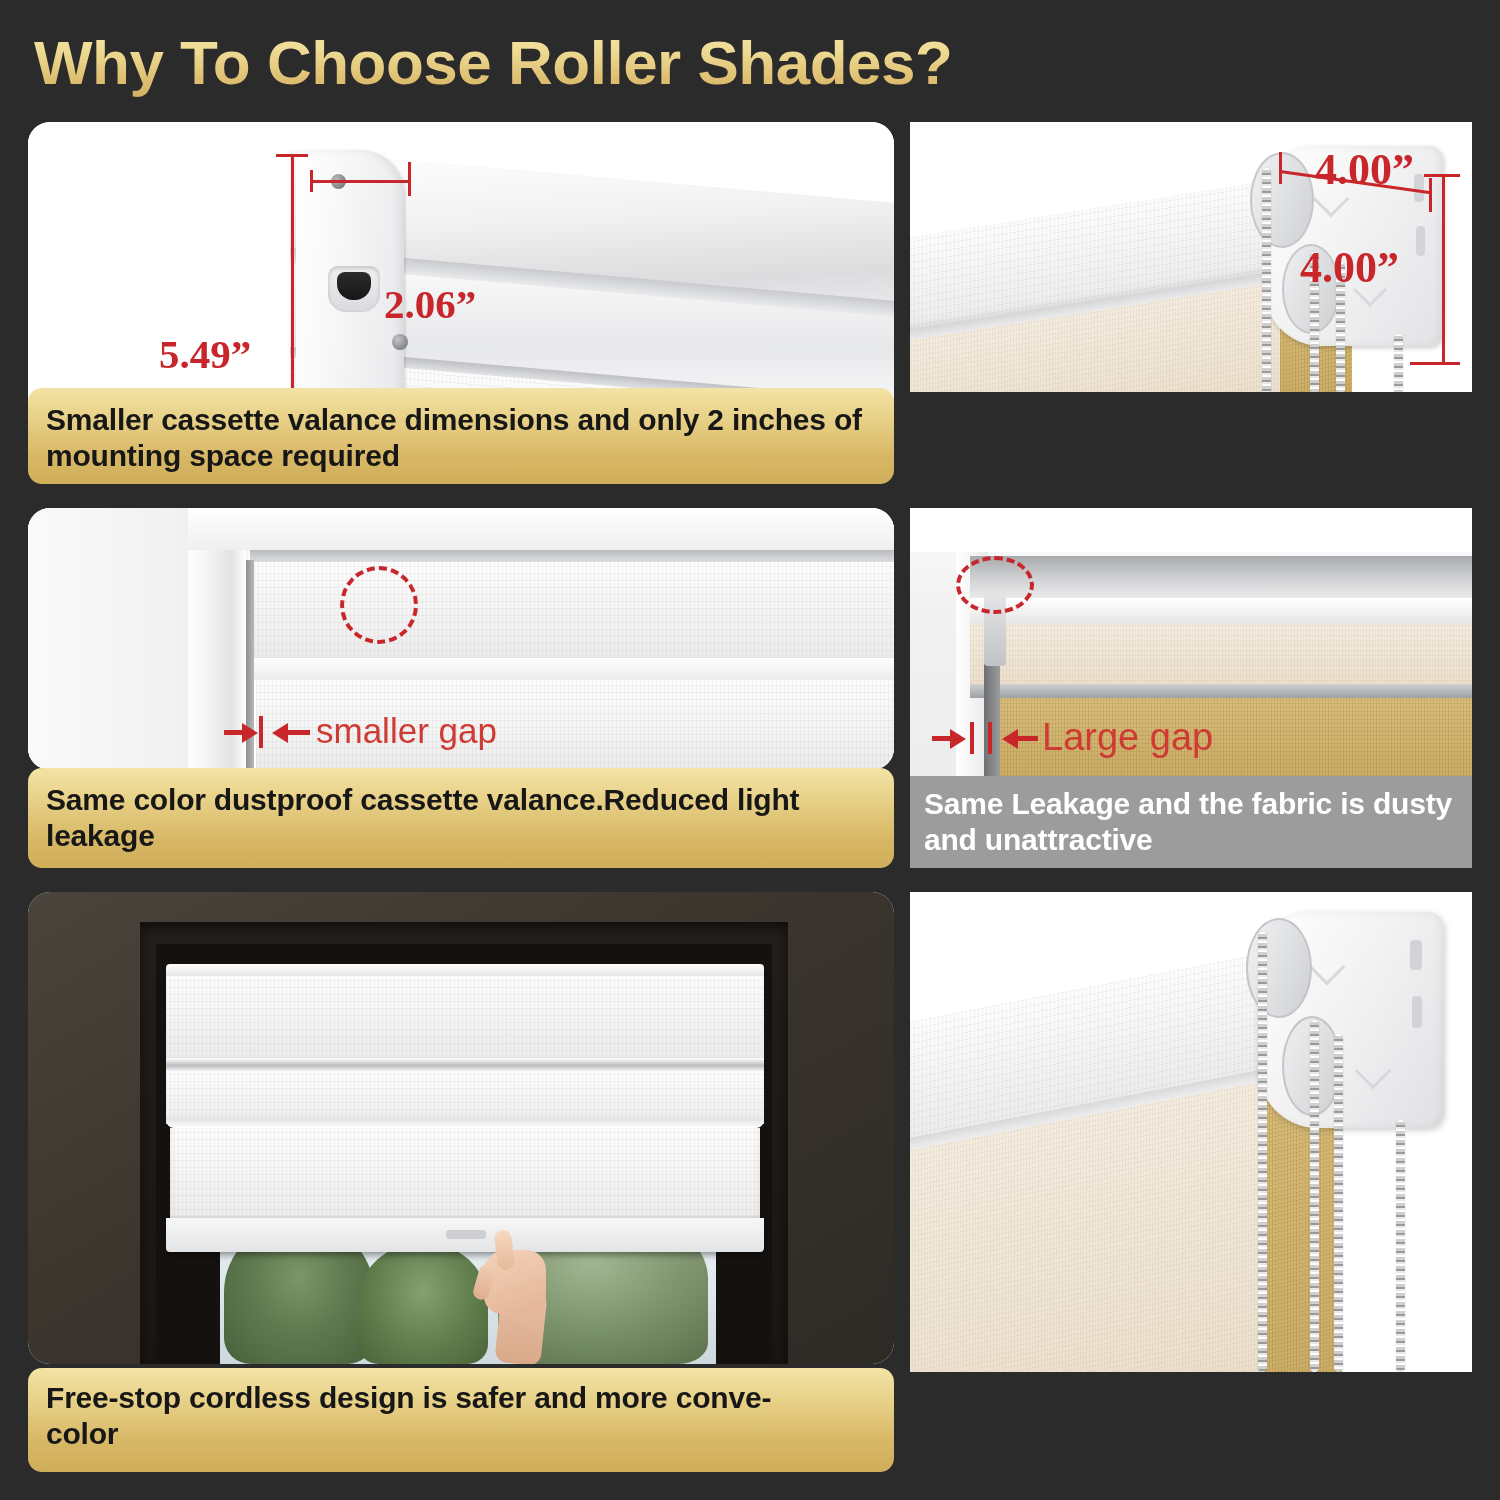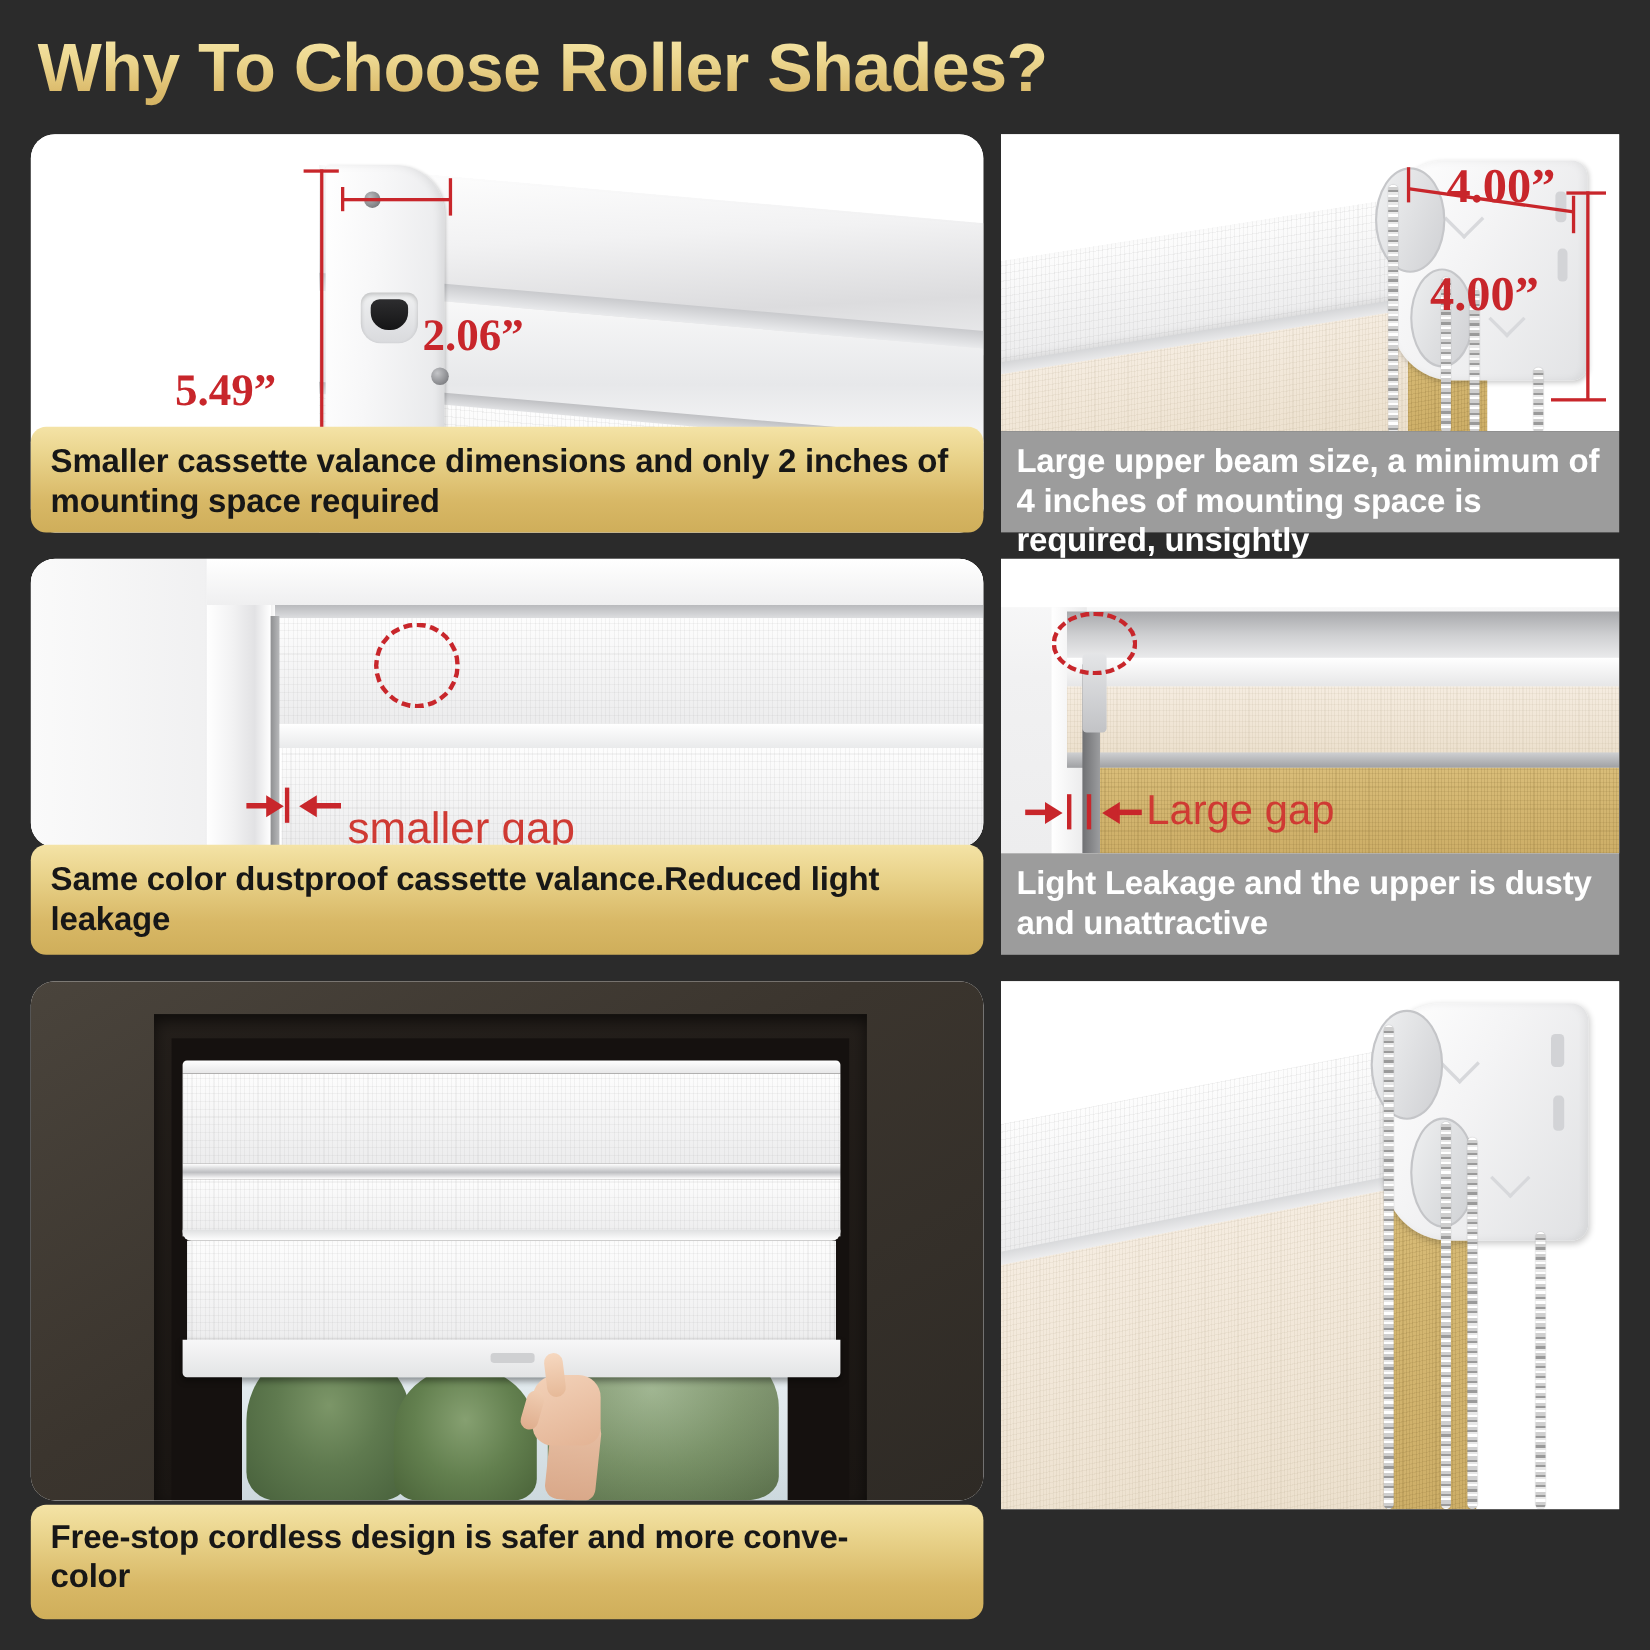--- a/index.html
+++ b/index.html
@@ -235,21 +235,20 @@
       <div class="redline" style="left:519px;top:56px;width:3px;height:34px;"></div>
       <div class="dim-label" style="left:405px;top:22px;font-size:44px;">4.00”</div>
 
       <div class="redline" style="left:532px;top:52px;width:3px;height:190px;"></div>
       <div class="redline" style="left:514px;top:52px;width:36px;height:3px;"></div>
       <div class="redline" style="left:500px;top:240px;width:50px;height:3px;"></div>
       <div class="dim-label" style="left:390px;top:120px;font-size:44px;">4.00”</div>
     </div>
   </div>
 
-  <div class="cap-bad" style="left:910px; top:392px; width:562px; height:92px;">Large upper beam size, a minimum of 4 inches of mounting space is required, unsightly</div>
 
   <div class="panel rounded" style="left:28px; top:508px; width:866px; height:262px;">
     <div class="photo" style="background:#ffffff;">
 
       <div style="position:absolute;left:0;top:0;width:170px;height:262px;
            background:linear-gradient(90deg,#fafafa,#f0f0f1);"></div>
 
       <div style="position:absolute;left:160px;top:0;width:58px;height:262px;
            background:linear-gradient(90deg,#ffffff 0%,#f2f2f3 40%,#e2e2e4 75%,#ffffff 100%);
            box-shadow:2px 0 4px rgba(0,0,0,.07);"></div>
@@ -269,21 +268,21 @@
 
       <div class="dashcircle" style="left:312px;top:58px;width:78px;height:78px;"></div>
 
       <div class="redline" style="left:196px;top:222px;width:24px;height:5px;"></div>
       <div style="position:absolute;left:214px;top:215px;width:0;height:0;
            border-top:10px solid transparent;border-bottom:10px solid transparent;border-left:16px solid #c8262b;"></div>
       <div class="redline" style="left:231px;top:208px;width:4px;height:32px;"></div>
       <div style="position:absolute;left:244px;top:215px;width:0;height:0;
            border-top:10px solid transparent;border-bottom:10px solid transparent;border-right:16px solid #c8262b;"></div>
       <div class="redline" style="left:258px;top:222px;width:24px;height:5px;"></div>
-      <div class="ann-label" style="left:288px;top:203px;font-size:40px;margin-top:20px;">smaller gap</div>
+      <div class="ann-label" style="left:288px;top:203px;font-size:35px;">smaller gap</div>
     </div>
   </div>
 
   <div class="cap-good" style="left:28px; top:768px; width:866px; height:100px;">Same color dustproof cassette valance.Reduced light leakage</div>
 
   <div class="panel" style="left:910px; top:508px; width:562px; height:268px;">
     <div class="photo" style="background:#f4f4f5;">
 
       <div style="position:absolute;left:0;top:0;width:562px;height:268px;
            background:linear-gradient(180deg,#fbfbfb 0%,#f1f1f2 40%,#ededee 100%);"></div>
@@ -317,21 +316,21 @@
            border-top:10px solid transparent;border-bottom:10px solid transparent;border-left:16px solid #c8262b;"></div>
       <div class="redline" style="left:60px;top:214px;width:4px;height:32px;"></div>
       <div class="redline" style="left:78px;top:214px;width:4px;height:32px;"></div>
       <div style="position:absolute;left:92px;top:221px;width:0;height:0;
            border-top:10px solid transparent;border-bottom:10px solid transparent;border-right:16px solid #c8262b;"></div>
       <div class="redline" style="left:106px;top:228px;width:22px;height:5px;"></div>
       <div class="ann-label" style="left:132px;top:208px;font-size:38px;">Large gap</div>
     </div>
   </div>
 
-  <div class="cap-bad" style="left:910px; top:776px; width:562px; height:92px;">Light Leakage and the upper is dusty and unattractive</div>
+  <div class="cap-bad" style="left:910px; top:776px; width:562px; height:92px;">Same Leakage and the fabric is dusty and unattractive</div>
 
   <div class="panel rounded" style="left:28px; top:892px; width:866px; height:472px;">
     <div class="photo" style="background:linear-gradient(150deg,#4a443c 0%,#3b352e 45%,#2e2a25 100%);">
 
       <div style="position:absolute;left:112px;top:30px;width:648px;height:442px;
            background:linear-gradient(180deg,#241f1b,#1a1613);
            box-shadow:inset 0 6px 14px rgba(0,0,0,.6);"></div>
       <div style="position:absolute;left:128px;top:52px;width:616px;height:420px;
            background:#15110f;"></div>
 

